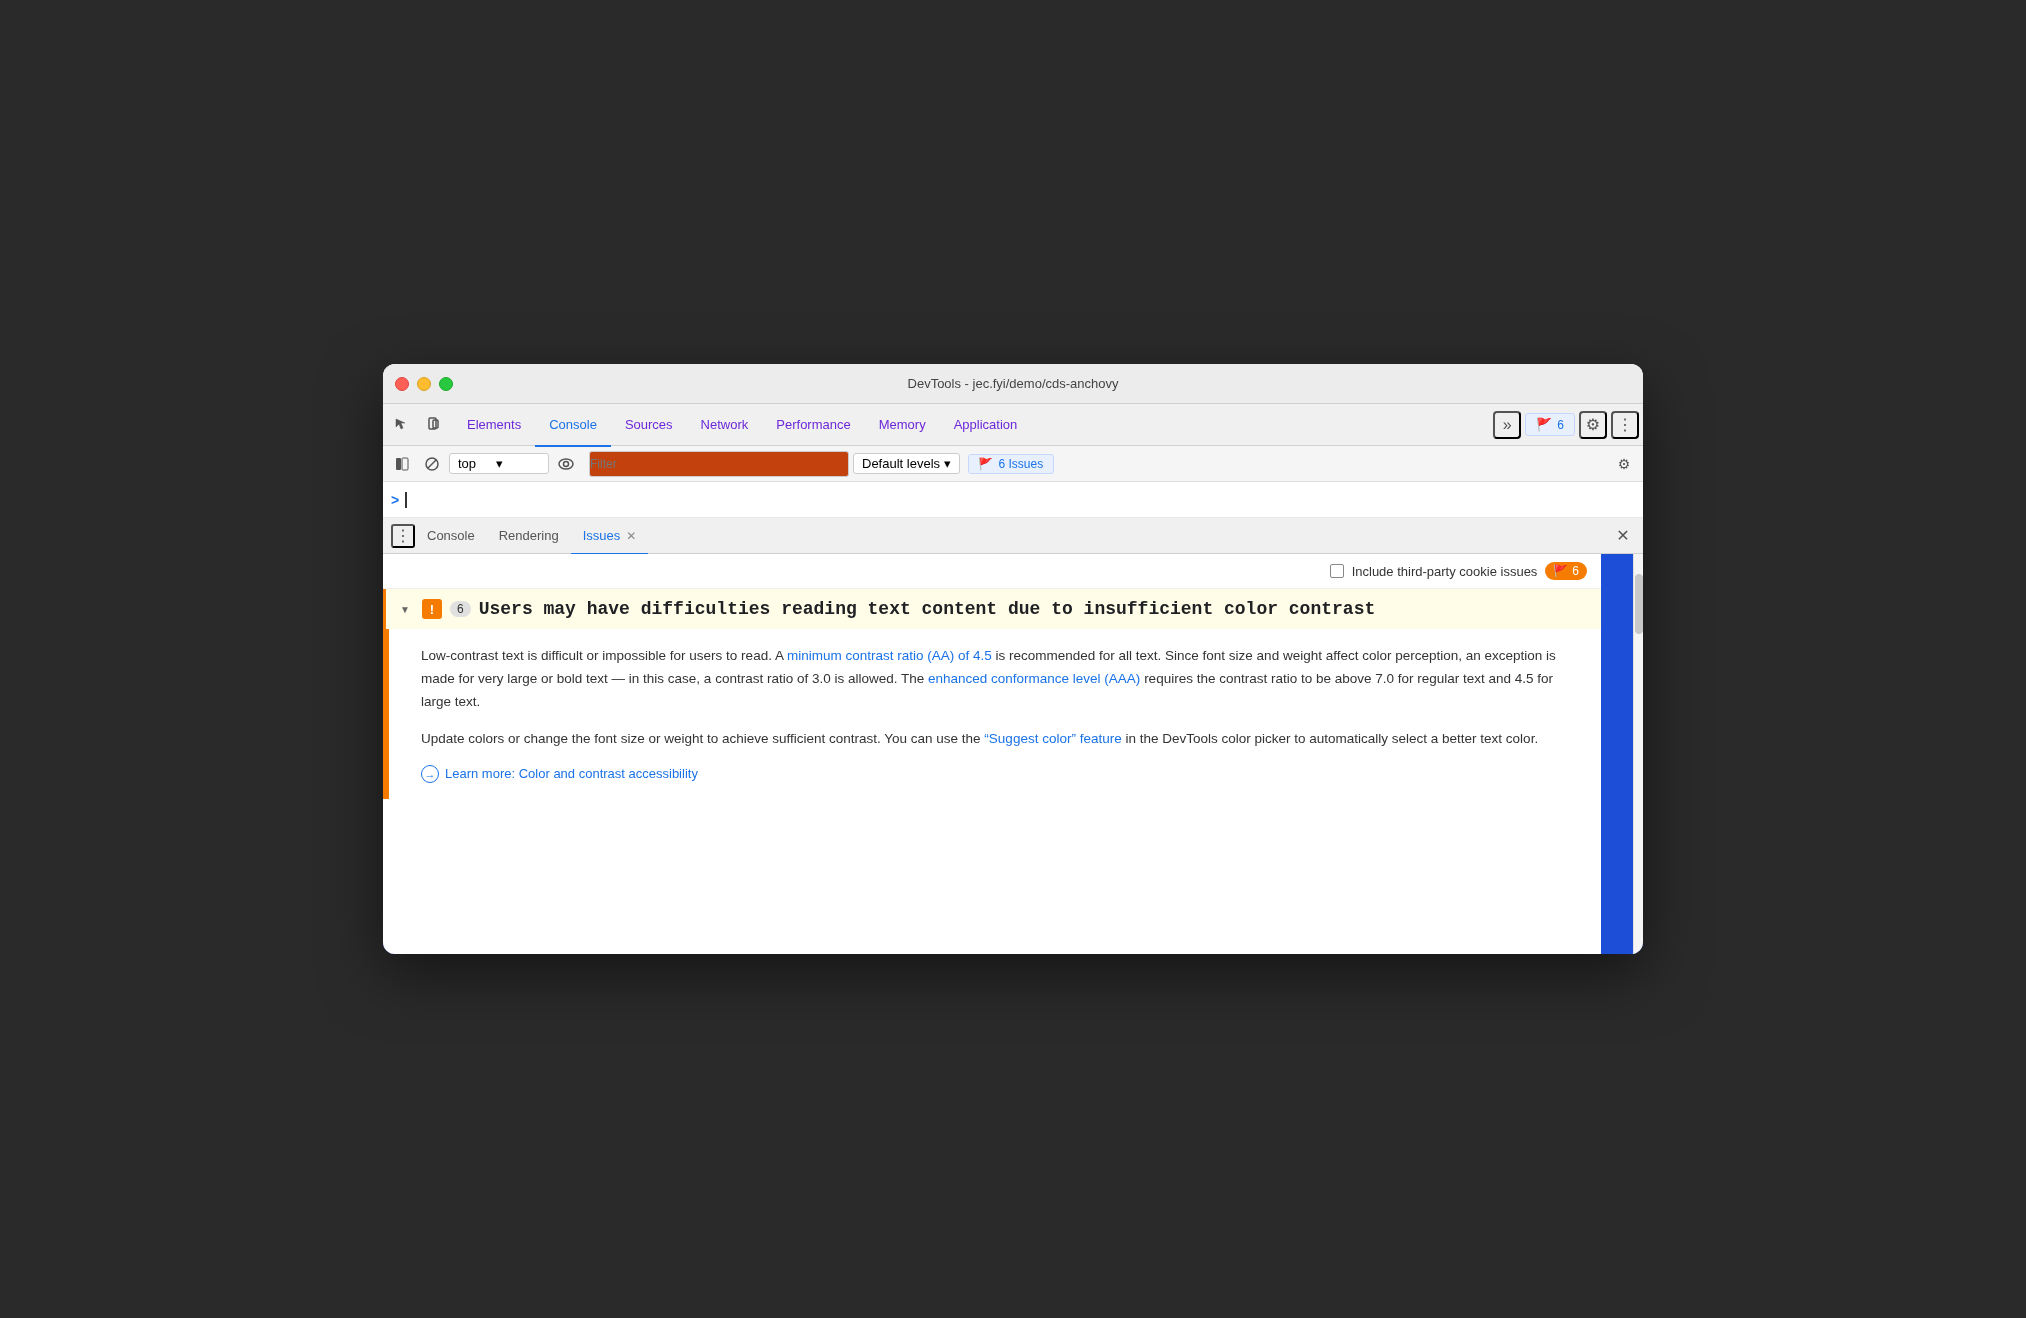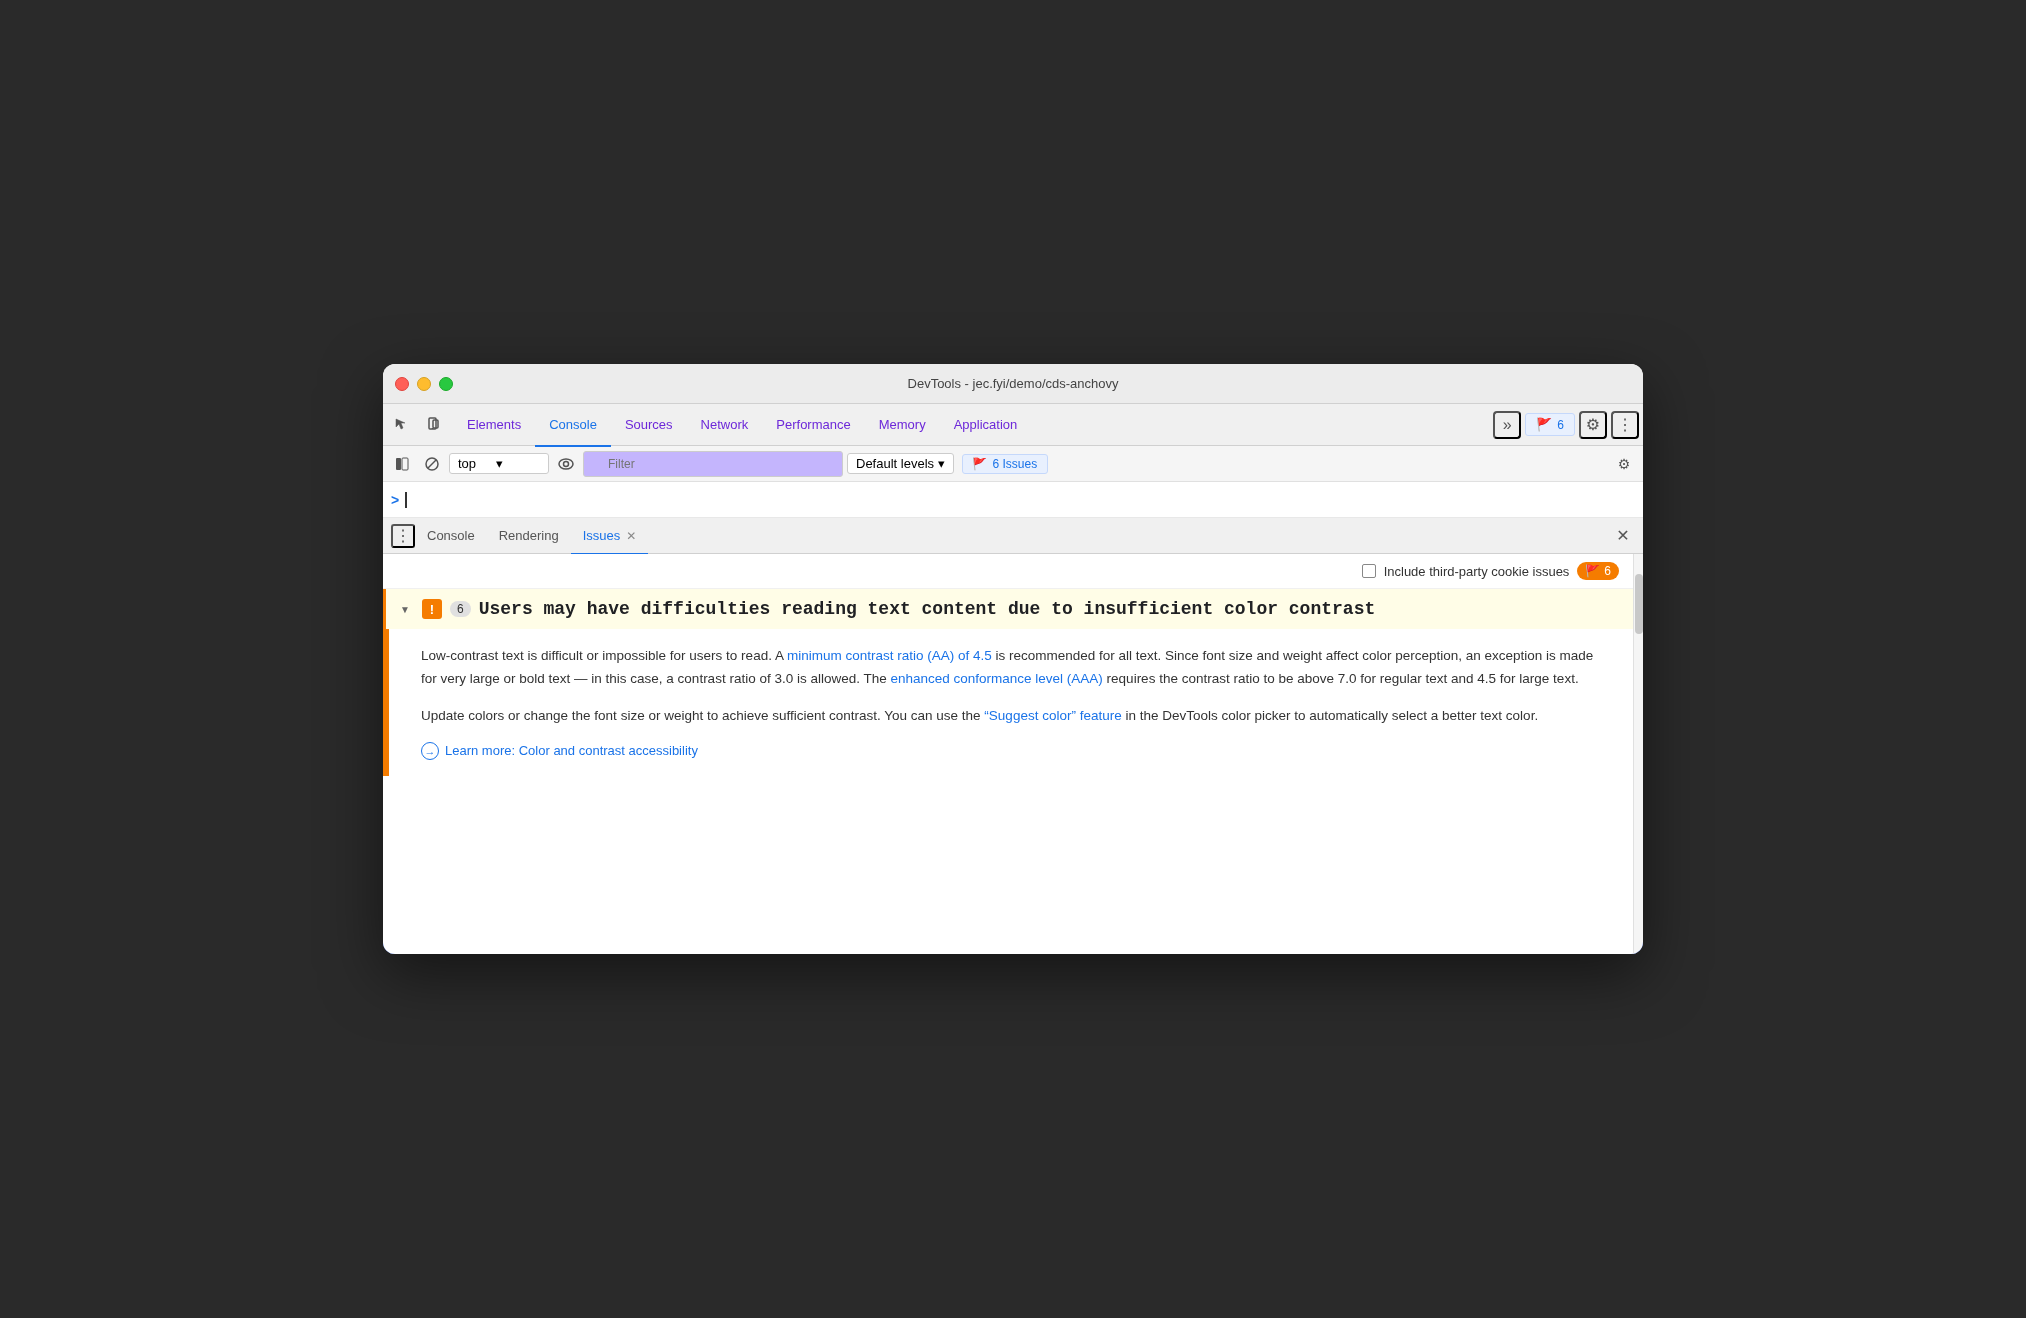--- a/index.html
+++ b/index.html
@@ -167,26 +167,27 @@
       border: 1px solid #ccc;
       border-radius: 3px;
       background: white;
       font-size: 13px;
       cursor: pointer;
       min-width: 100px;
     }
     .filter-input {
       flex: 1;
       height: 26px;
-      padding: 0 24px;
+      padding: 0 0;
       border: 1px solid #ccc;
       border-radius: 3px;
       font-size: 12px;
-      background: #c4b5fd;
+      background: #c2410c;
       max-width: 260px;
+      margin-left: 6px;
     }
     .eye-btn {
       width: 26px;
       height: 26px;
       display: flex;
       align-items: center;
       justify-content: center;
       cursor: pointer;
       color: #555;
       font-size: 14px;
@@ -587,21 +588,21 @@
       <span>Rendering</span>
     </div>
     <div class="bottom-tab active">
       <span>Issues</span>
       <span class="tab-close">✕</span>
     </div>
     <div class="bottom-tabs-spacer"></div>
     <div class="close-panel-btn">✕</div>
   </div>
 
-  <div style="display:flex; position:relative; background:#1d4ed8;">
+  <div style="display:flex; position:relative; background:#1d4ed8;gap:32px;">
     <div class="issues-panel" style="flex:1;">
 
       <div class="cookie-row">
         <div class="cookie-checkbox"></div>
         <span class="cookie-label">Include third-party cookie issues</span>
         <div class="warning-badge">
           <span>🚩</span>
           <span>6</span>
         </div>
       </div>

